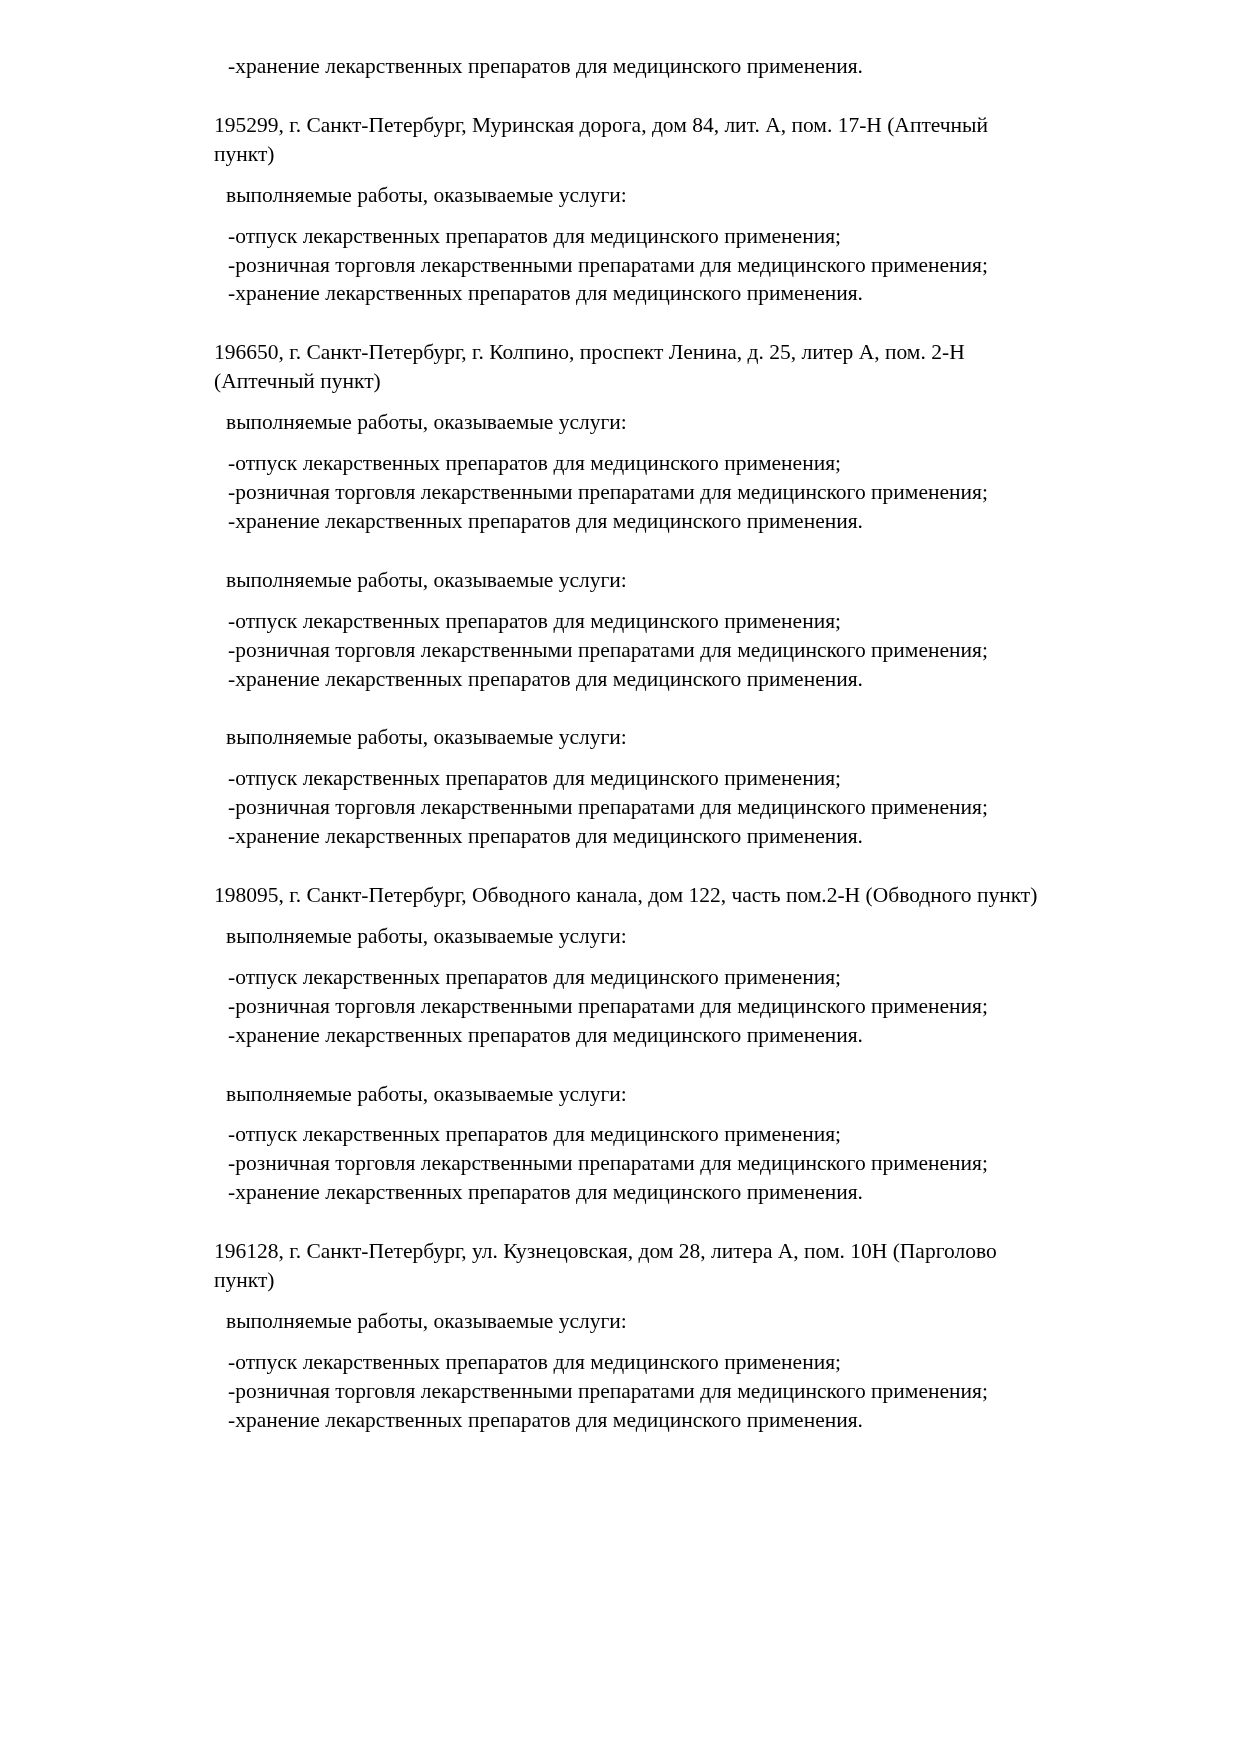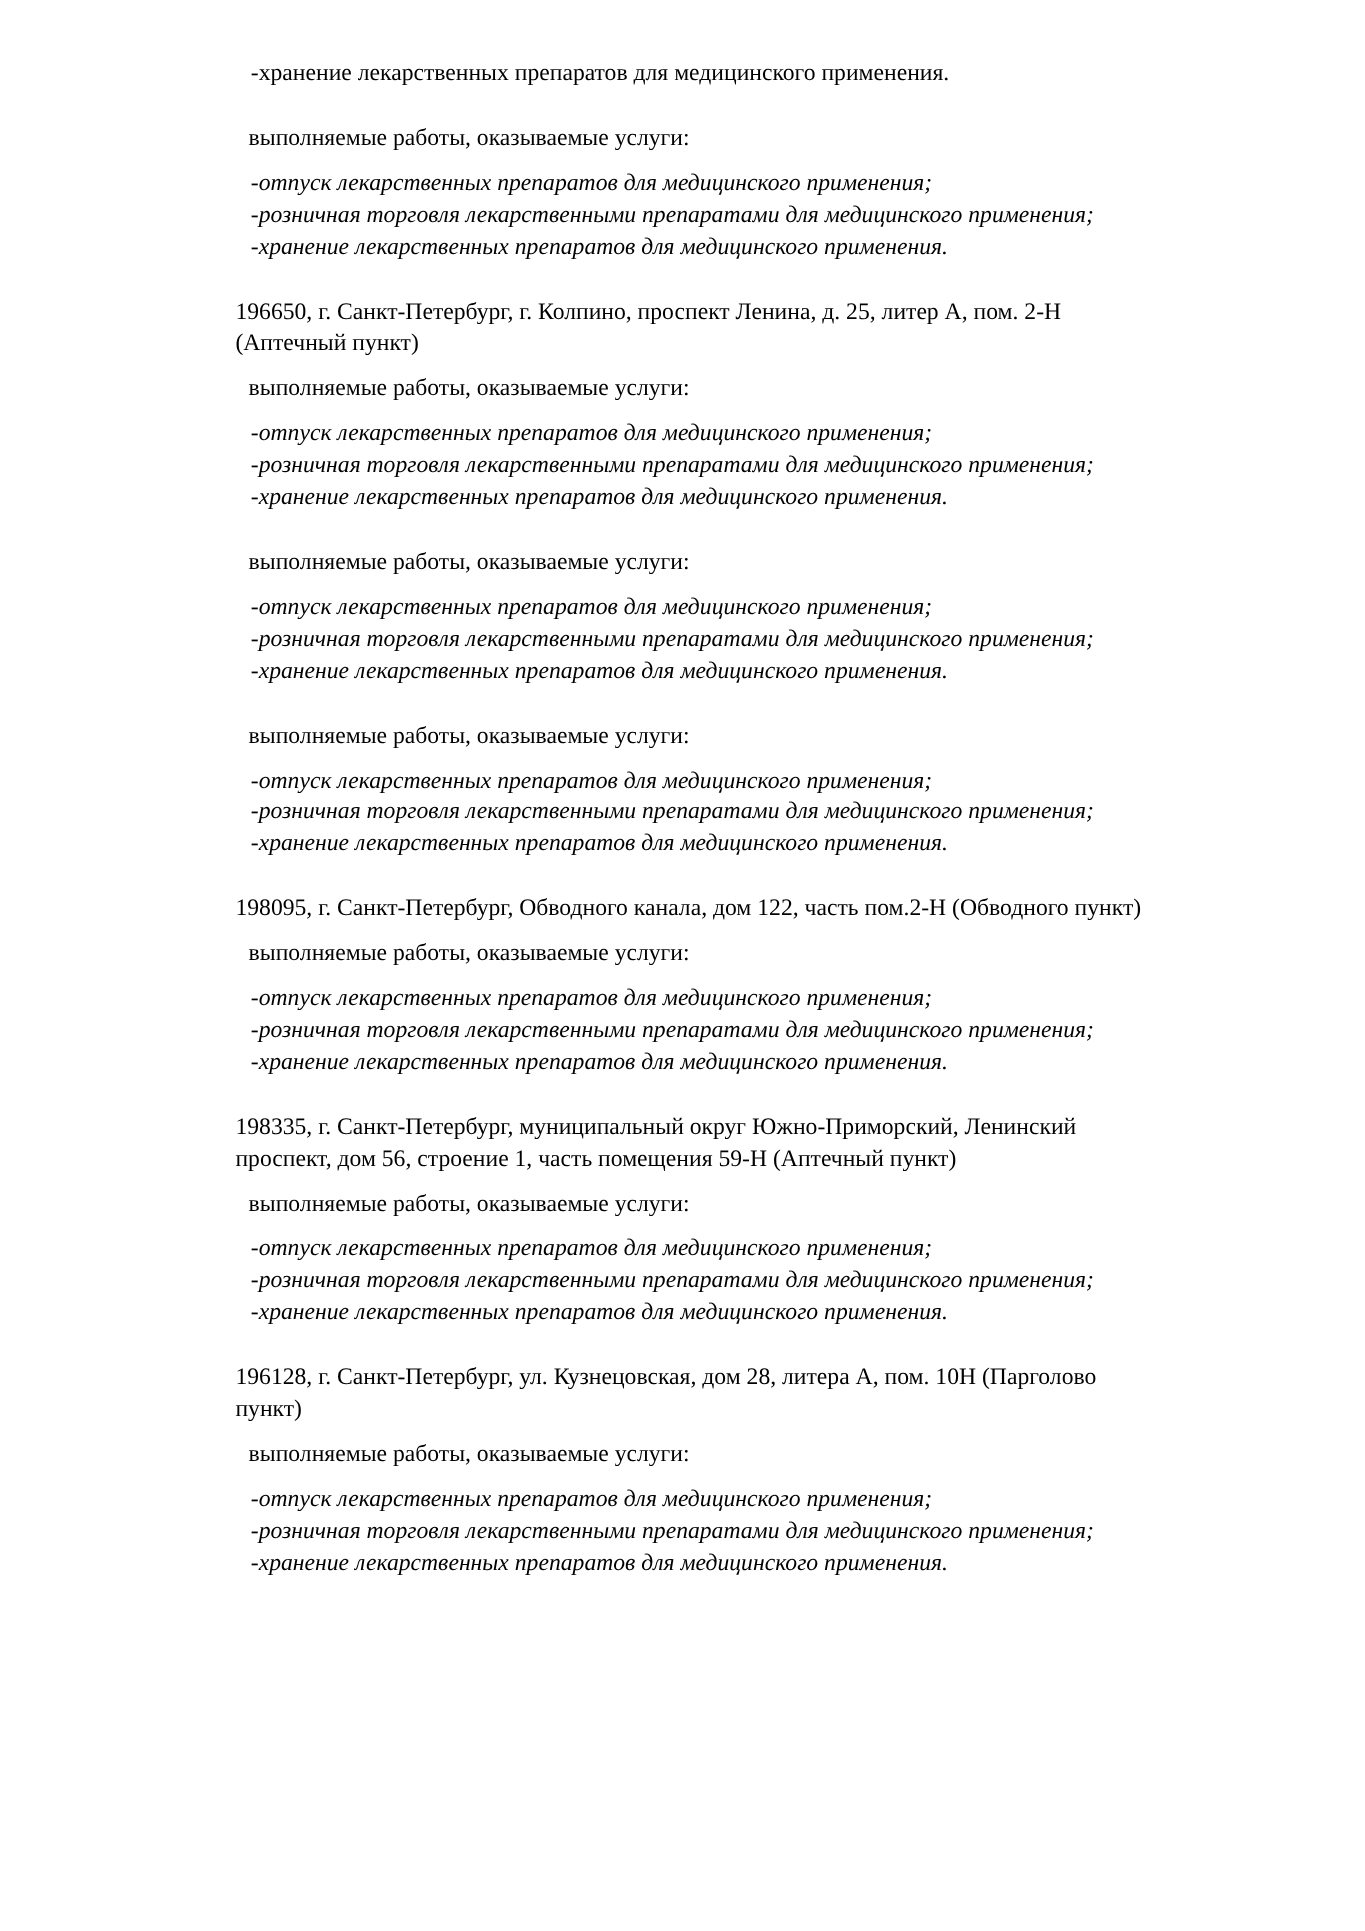--- a/index.html
+++ b/index.html
@@ -33,35 +33,35 @@
     margin: 0;
     text-indent: 0;
   }
   .entry-services-label {
     margin: 12px;
   }
   .service-list {
     list-style: none;
     margin: 0;
     padding: 0;
-    font-style: italic;
   }
   .service-list li {
     margin: 0 0 0 14px;
     white-space: pre-wrap;
   }
 </style>
 </head>
 <body>
 
 <div class="page">
   <div class="doc-body">
     <p class="lead-line">-хранение лекарственных препаратов для медицинского применения.</p>
     <div id="entries">
         <div class="entry">
+          <p class="entry-address">195299, г. Санкт-Петербург, Муринская дорога, дом 84, лит. А, пом. 17-Н (Аптечный пункт)</p>
           <p class="entry-services-label">выполняемые работы, оказываемые услуги:</p>
           <ul class="service-list">
             <li>-отпуск лекарственных препаратов для медицинского применения;</li>
             <li>-розничная торговля лекарственными препаратами для медицинского применения;</li>
             <li>-хранение лекарственных препаратов для медицинского применения.</li>
           </ul>
         </div>
         <div class="entry">
           <p class="entry-address">196650, г. Санкт-Петербург, г. Колпино, проспект Ленина, д. 25, литер А, пом. 2-Н (Аптечный пункт)</p>
           <p class="entry-services-label">выполняемые работы, оказываемые услуги:</p>
@@ -90,21 +90,20 @@
         <div class="entry">
           <p class="entry-address">198095, г. Санкт-Петербург, Обводного канала, дом 122, часть пом.2-Н (Обводного пункт)</p>
           <p class="entry-services-label">выполняемые работы, оказываемые услуги:</p>
           <ul class="service-list">
             <li>-отпуск лекарственных препаратов для медицинского применения;</li>
             <li>-розничная торговля лекарственными препаратами для медицинского применения;</li>
             <li>-хранение лекарственных препаратов для медицинского применения.</li>
           </ul>
         </div>
         <div class="entry">
-          <p class="entry-address">198335, г. Санкт-Петербург, муниципальный округ Южно-Приморский, Ленинский проспект, дом 56,  строение 1, часть помещения 59-Н (Аптечный пункт)</p>
           <p class="entry-services-label">выполняемые работы, оказываемые услуги:</p>
           <ul class="service-list">
             <li>-отпуск лекарственных препаратов для медицинского применения;</li>
             <li>-розничная торговля лекарственными препаратами для медицинского применения;</li>
             <li>-хранение лекарственных препаратов для медицинского применения.</li>
           </ul>
         </div>
         <div class="entry">
           <p class="entry-address">196128, г. Санкт-Петербург, ул. Кузнецовская, дом 28,    литера А, пом. 10Н (Парголово пункт)</p>
           <p class="entry-services-label">выполняемые работы, оказываемые услуги:</p>

